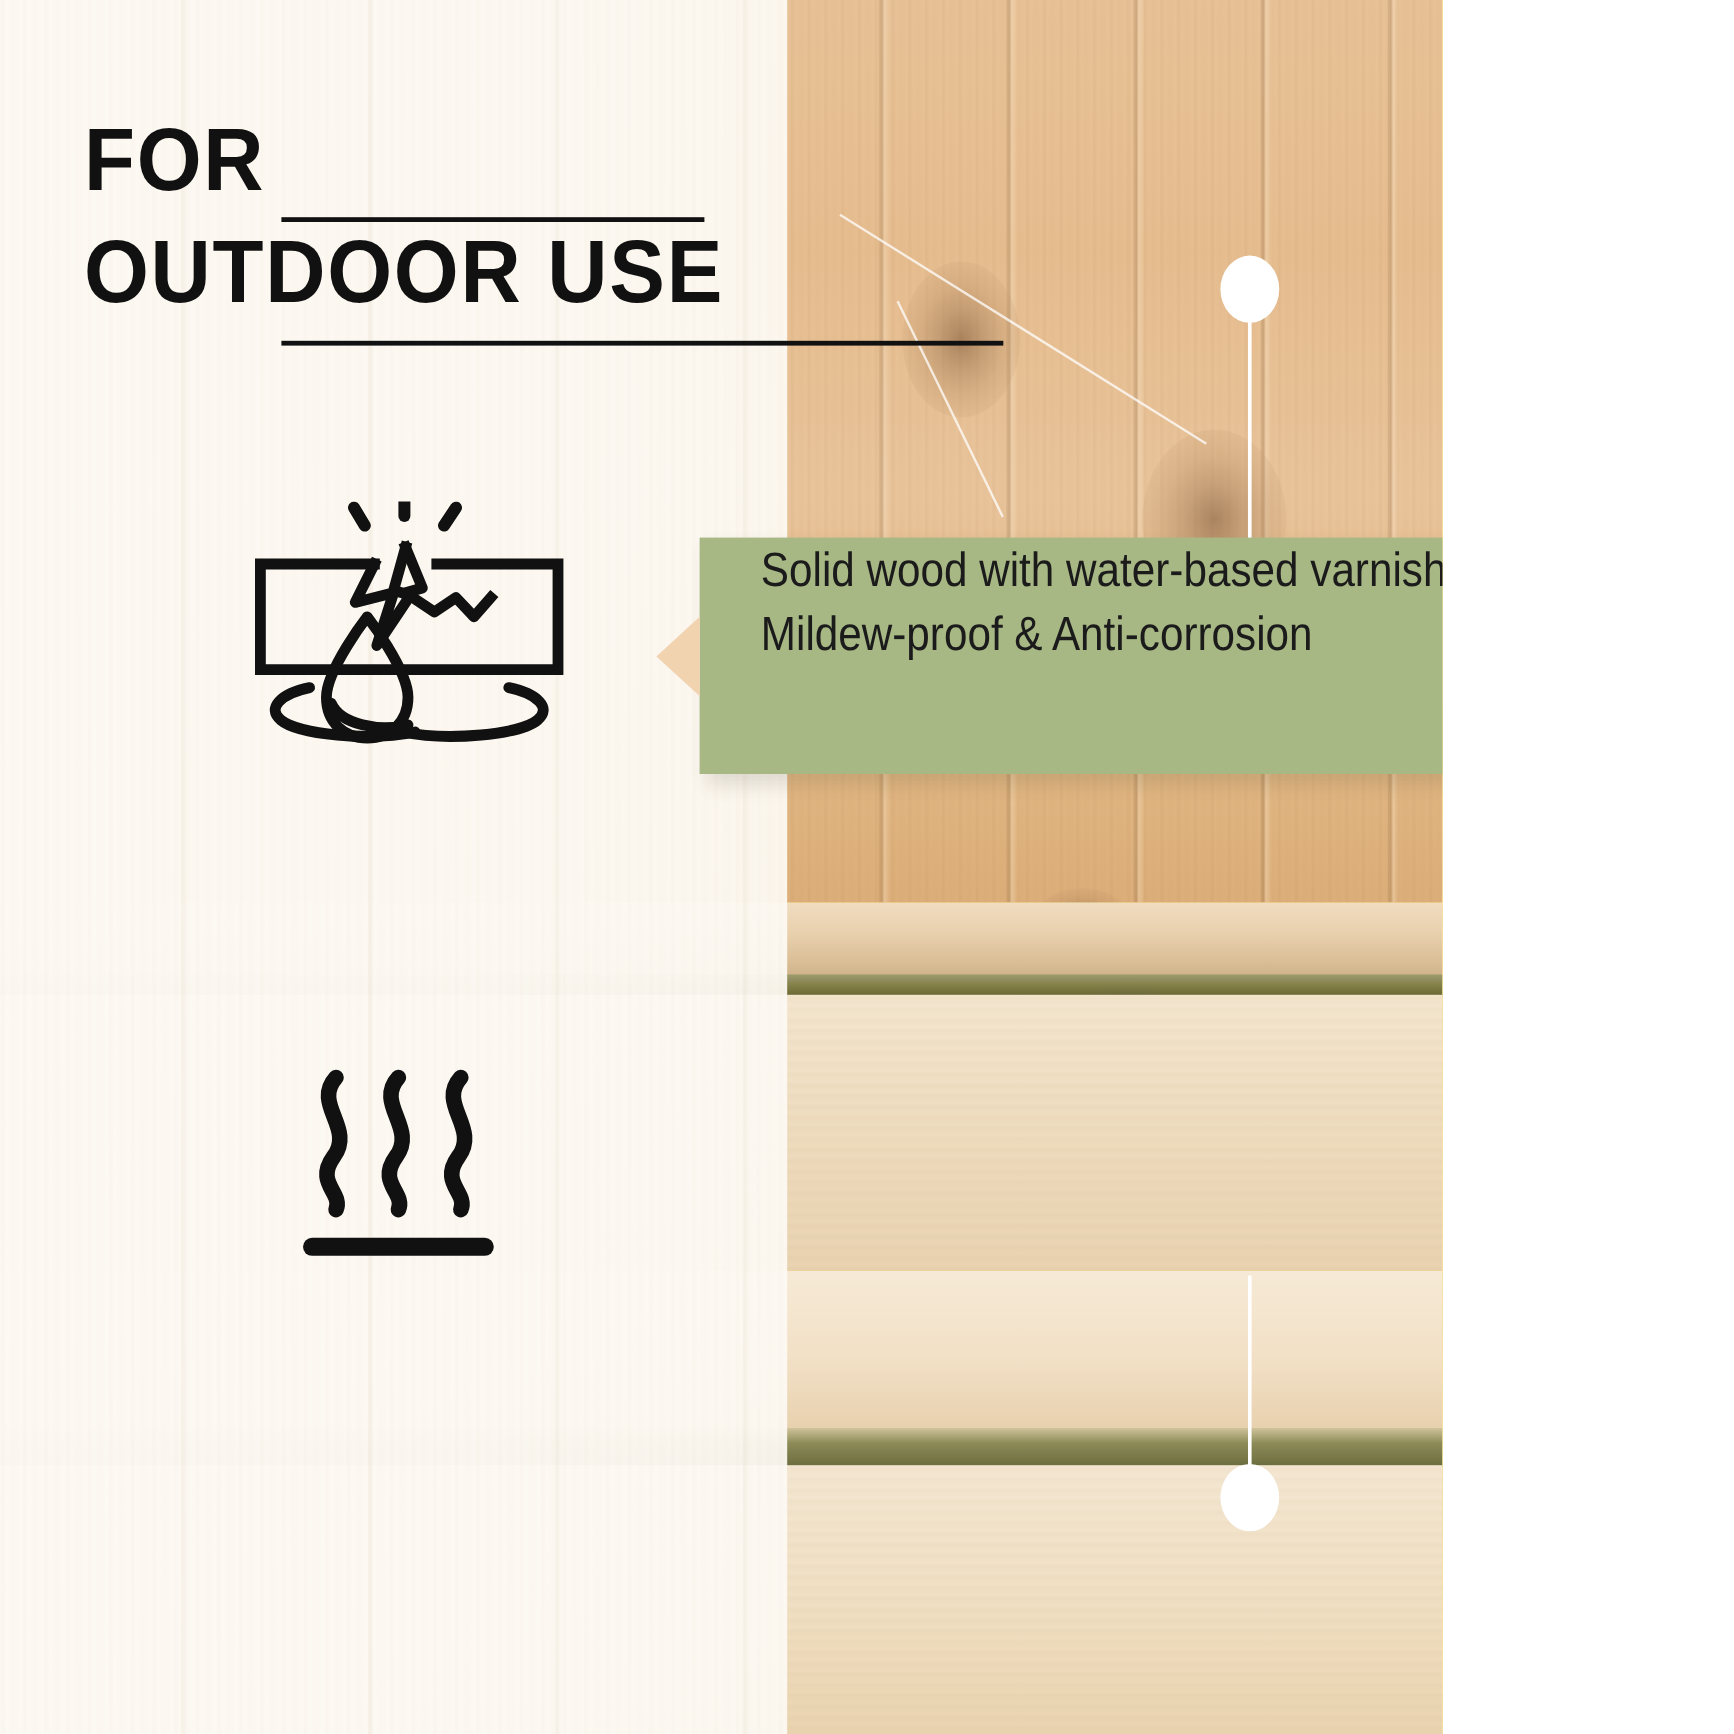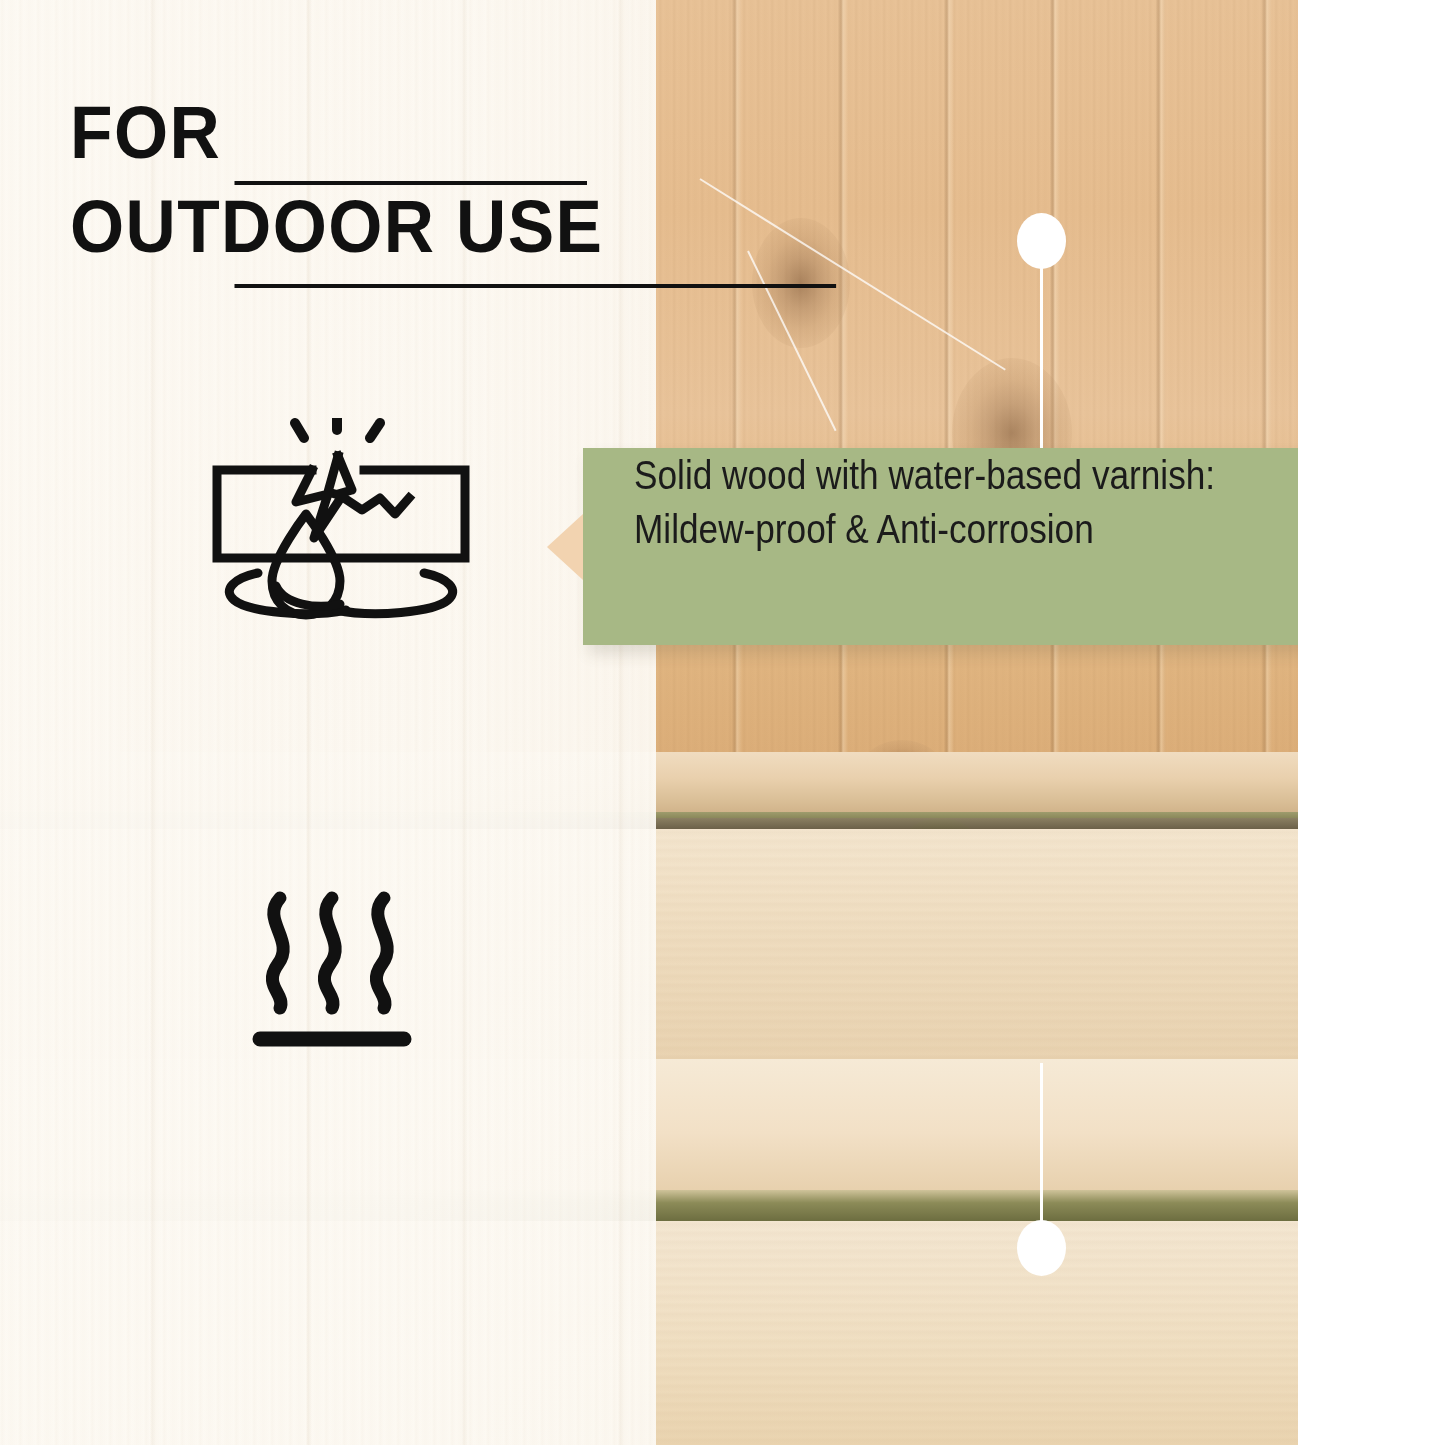--- a/index.html
+++ b/index.html
@@ -1,23 +1,23 @@
 <!DOCTYPE html>
 <html><head>
 <meta charset="utf-8">
 <style>
   * { margin:0; padding:0; box-sizing:border-box; }
   html,body { background:#ffffff; }
   body { font-family:"Liberation Sans", sans-serif; }
 
   #stage {
     position:relative;
-    width:1298px; height:1445px;
+    width:1202px; height:1445px;
     overflow:hidden;
-    background:#d946ef;
+    background:#eab308;
   }
 
   
   .photo { position:absolute; inset:0; }
 
   
   .wood-top {
     position:absolute; left:0; top:0; width:100%; height:752px;
     background:
       

